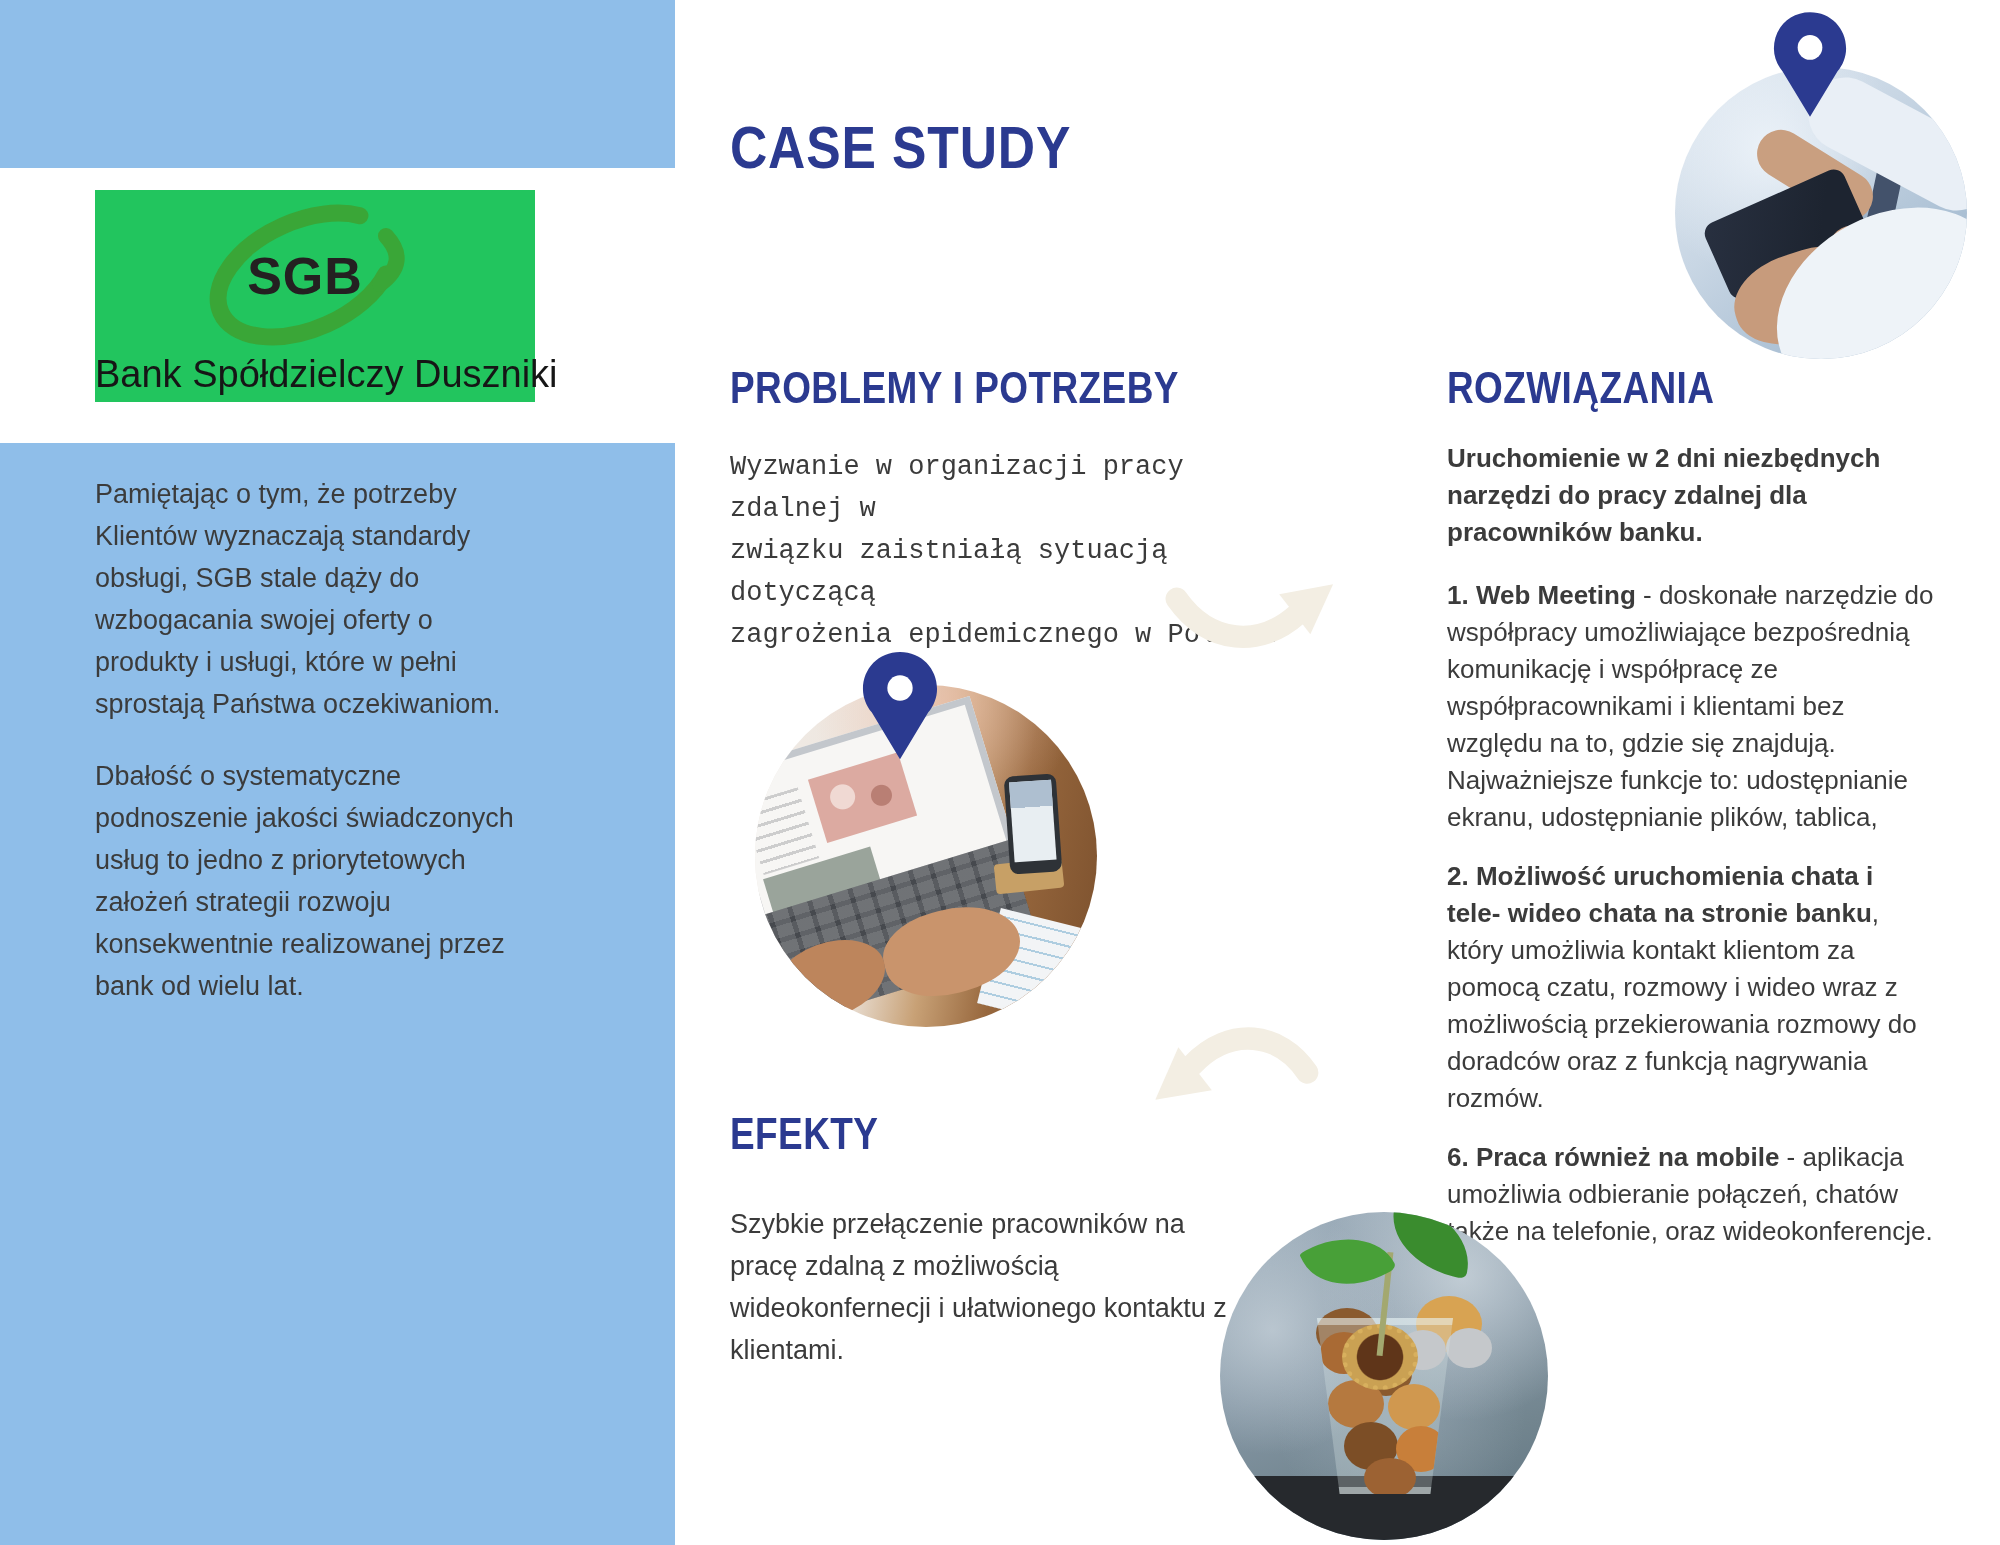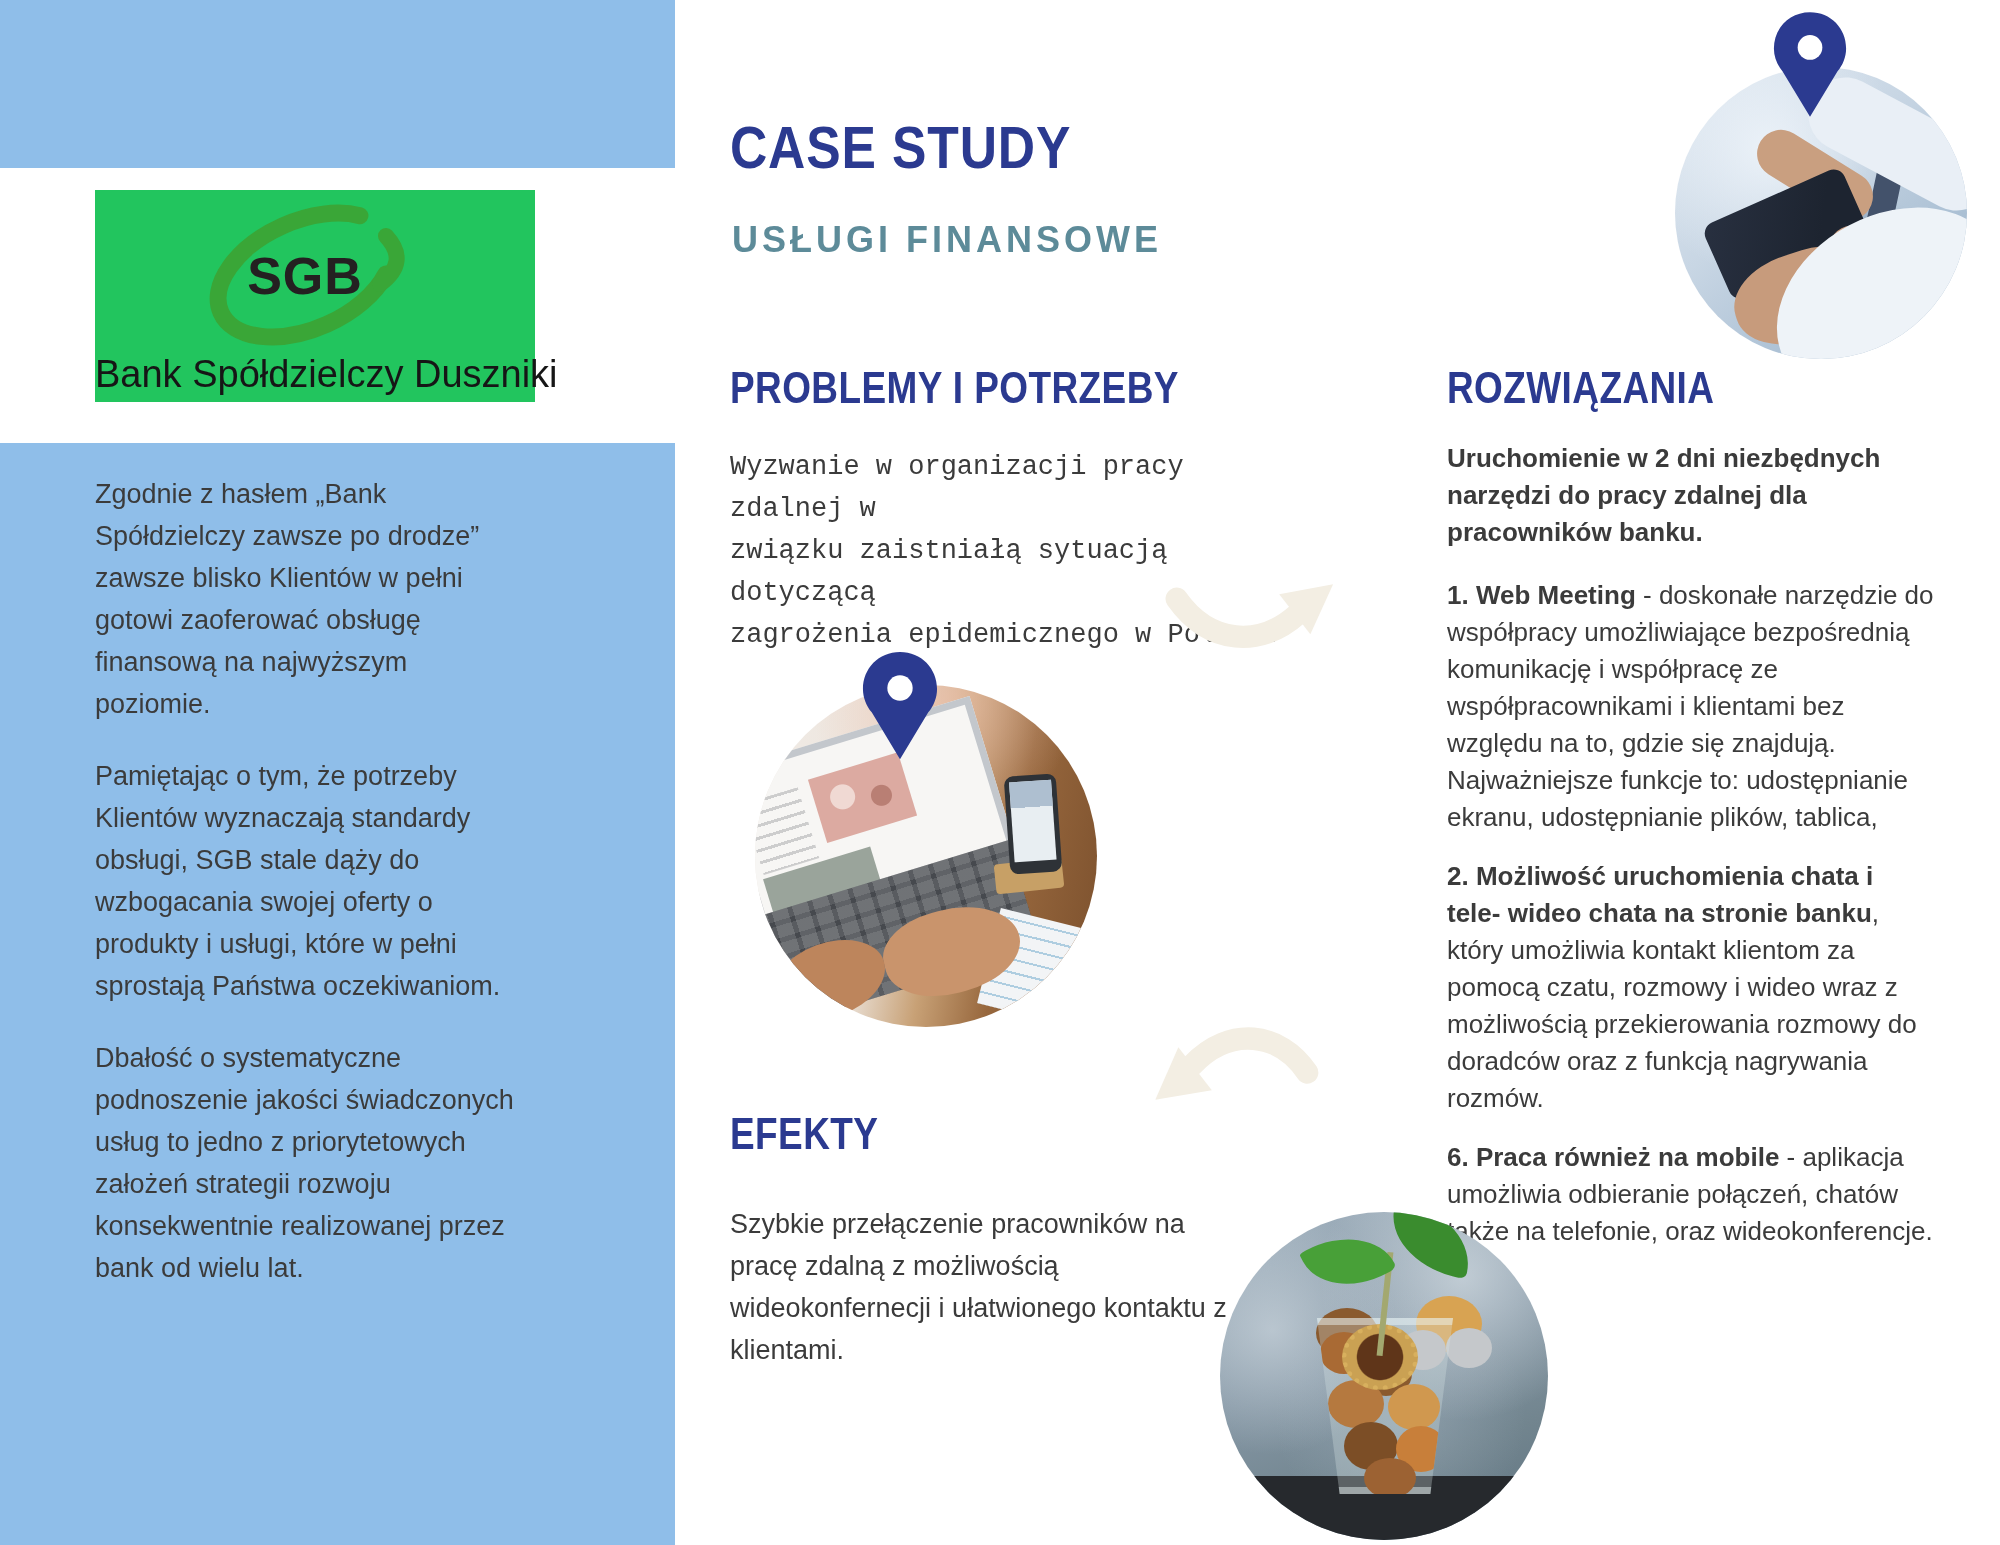--- a/index.html
+++ b/index.html
@@ -144,42 +144,35 @@
       <g transform="rotate(-24 105 75)">
         <ellipse cx="105" cy="75" rx="92" ry="54" fill="none" stroke="#3aa637" stroke-width="17" stroke-linecap="round" stroke-dasharray="390 76" stroke-dashoffset="428"></ellipse>
       </g>
       <path d="M186 36 q24 26 -6 48" fill="none" stroke="#3aa637" stroke-width="16" stroke-linecap="round"></path>
       <text x="105" y="94" text-anchor="middle" font-size="52" font-weight="bold" fill="#242021" letter-spacing="1">SGB</text>
     </svg>
     <div class="logo-name">Bank Spółdzielczy Duszniki</div>
   </div>
 
   <div class="left-text">
-    <p>Zgodnie z hasłem „Bank
-Spółdzielczy zawsze po drodze”
-zawsze blisko Klientów w pełni
-gotowi zaoferować obsługę
-finansową na najwyższym
-poziomie.</p>
     <p>Pamiętając o tym, że potrzeby
 Klientów wyznaczają standardy
 obsługi, SGB stale dąży do
 wzbogacania swojej oferty o
 produkty i usługi, które w pełni
 sprostają Państwa oczekiwaniom.</p>
     <p>Dbałość o systematyczne
 podnoszenie jakości świadczonych
 usług to jedno z priorytetowych
 założeń strategii rozwoju
 konsekwentnie realizowanej przez
 bank od wielu lat.</p>
   </div>
 
   <h1 class="case-title">CASE STUDY</h1>
-  <div class="case-subtitle">USŁUGI FINANSOWE</div>
 
   <h2 class="sec-h h-problems">PROBLEMY I POTRZEBY</h2>
   <p class="body-text problems-p">Wyzwanie w organizacji pracy zdalnej  w
 związku zaistniałą sytuacją dotyczącą
 zagrożenia epidemicznego w Polsce.</p>
 
   <h2 class="sec-h h-effects">EFEKTY</h2>
   <p class="body-text effects-p">Szybkie przełączenie pracowników na
 pracę zdalną z możliwością
 wideokonfernecji i ułatwionego kontaktu z

